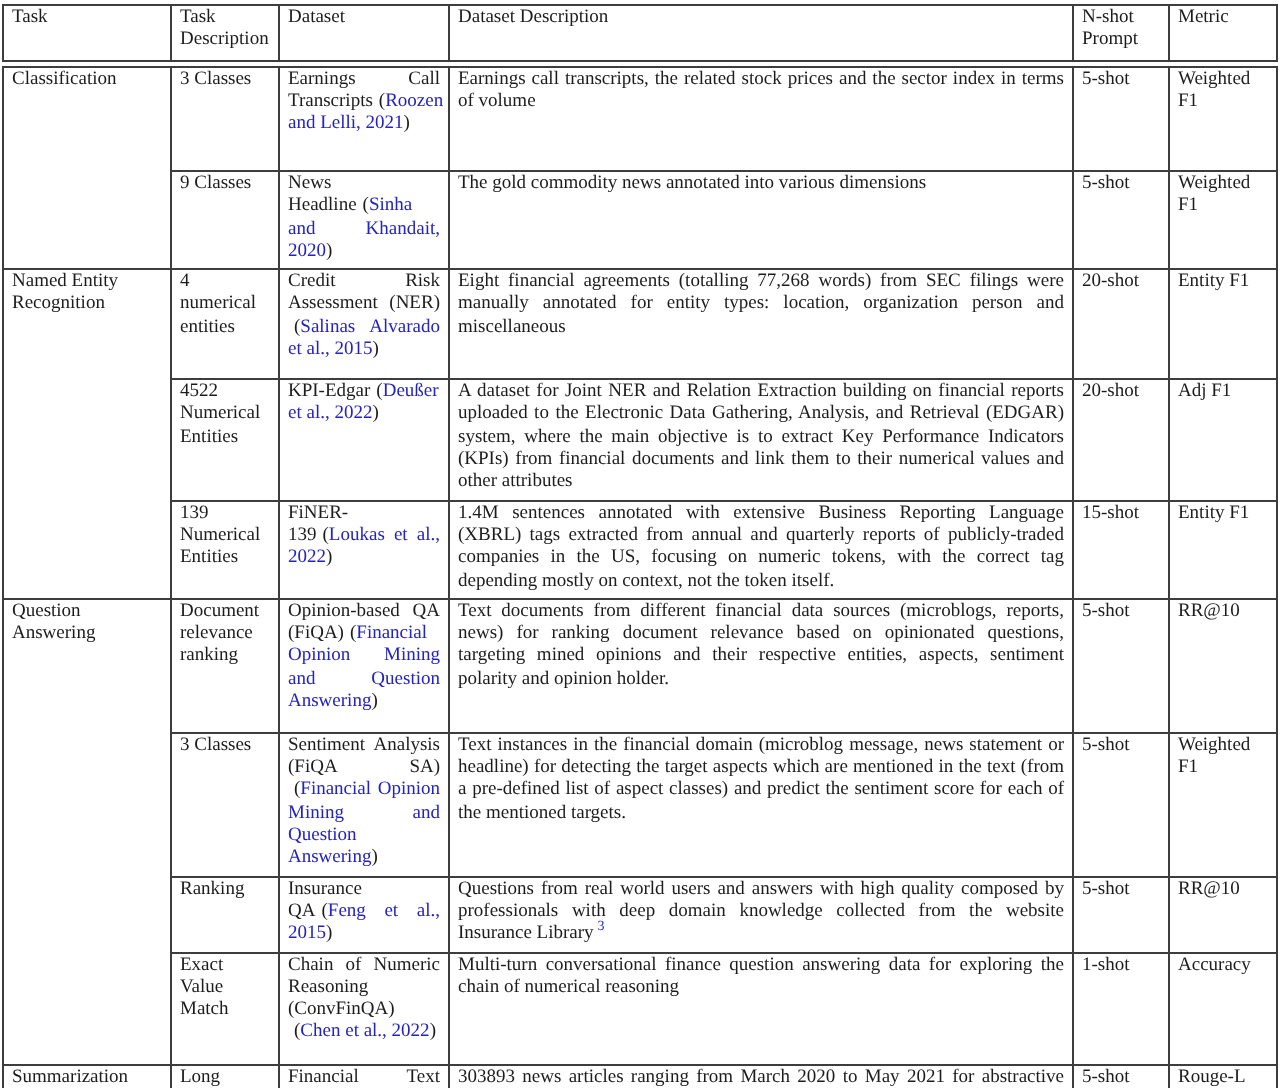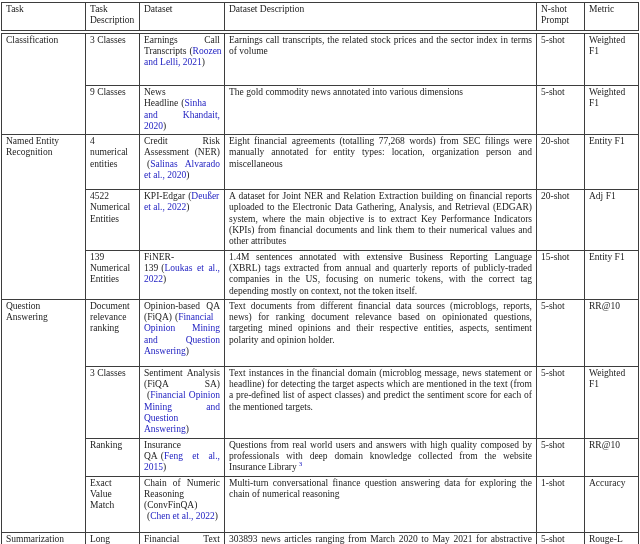--- a/index.html
+++ b/index.html
@@ -88,21 +88,21 @@
       <td>9 Classes</td>
       <td class="ds"><span>News Headline</span><span class="paren sp">(</span><span class="cite">Sinha and Khandait, 2020</span><span class="paren">)</span></td>
       <td class="dsd">The gold commodity news annotated into various dimensions</td>
       <td>5-shot</td>
       <td>Weighted F1</td>
     </tr>
 
     <tr class="r3">
       <td rowspan="3">Named Entity Recognition</td>
       <td>4 numerical entities</td>
-      <td class="ds"><span>Credit Risk Assessment (NER)</span><span class="paren sp">(</span><span class="cite">Salinas Alvarado et al., 2020</span><span class="paren">)</span></td>
+      <td class="ds"><span>Credit Risk Assessment (NER)</span><span class="paren sp">(</span><span class="cite">Salinas Alvarado et al., 2015</span><span class="paren">)</span></td>
       <td class="dsd">Eight financial agreements (totalling 77,268 words) from SEC filings were manually annotated for entity types: location, organization person and miscellaneous</td>
       <td>20-shot</td>
       <td>Entity F1</td>
     </tr>
     <tr class="r4">
       <td>4522 Numerical Entities</td>
       <td class="ds"><span>KPI-Edgar</span><span class="paren sp">(</span><span class="cite">Deußer et al., 2022</span><span class="paren">)</span></td>
       <td class="dsd">A dataset for Joint NER and Relation Extraction building on financial reports uploaded to the Electronic Data Gathering, Analysis, and Retrieval (EDGAR) system, where the main objective is to extract Key Performance Indicators (KPIs) from financial documents and link them to their numerical values and other attributes</td>
       <td>20-shot</td>
       <td>Adj F1</td>

